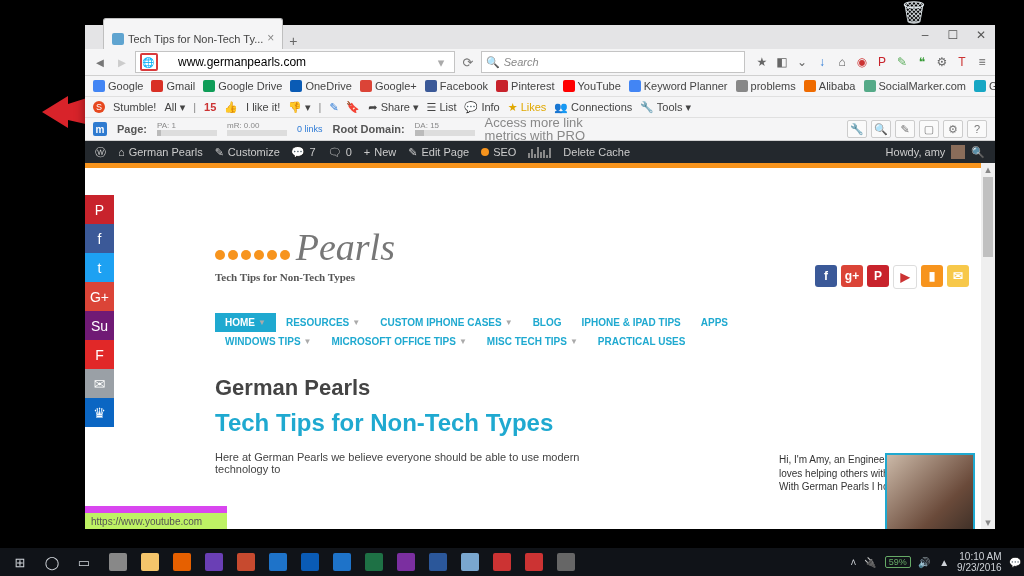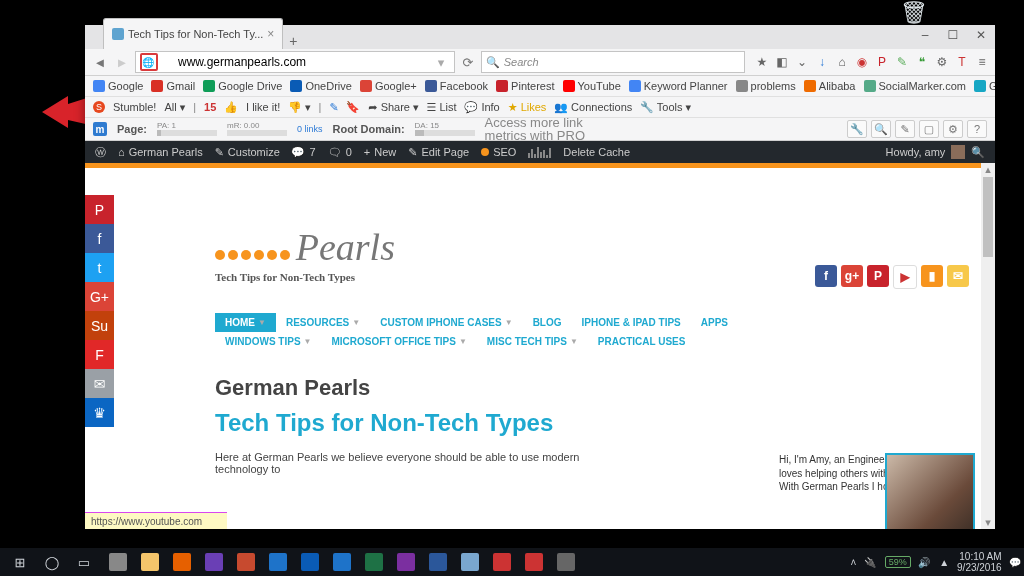--- a/index.html
+++ b/index.html
@@ -1,19 +1,19 @@
 <!DOCTYPE html>
 <html><head>
 <meta charset="utf-8">
 <style>
   html,body{margin:0;padding:0;font-family:"Segoe UI",Arial,sans-serif;font-size:11px;background:#000;width:1024px;height:576px;overflow:hidden;position:relative}
   .window{position:absolute;left:85px;top:25px;width:910px;height:504px;background:#fff;display:flex;flex-direction:column;box-shadow:0 0 10px rgba(0,0,0,.4)}
   
   .titlebar{height:24px;background:#e4e4e6;display:flex;align-items:flex-end;position:relative}
-  .tab{height:22px;margin-left:18px;background:#f5f5f6;border:1px solid #bfbfbf;border-bottom:none;border-radius:3px 3px 0 0;display:flex;align-items:center;gap:4px;padding:4px 8px;max-width:170px}
+  .tab{height:22px;margin-left:18px;background:#f5f5f6;border:1px solid #bfbfbf;border-bottom:none;border-radius:3px 3px 0 0;display:flex;align-items:flex-end;gap:4px;padding:4px 8px;max-width:170px}
   .tab .fav{width:12px;height:12px;border-radius:2px;background:#5fa4d0}
   .tab .ttl{white-space:nowrap;overflow:hidden;text-overflow:ellipsis;font-size:11px;color:#444;flex:1}
   .tab .x{color:#888;font-size:12px;cursor:pointer}
   .newtab{width:20px;text-align:center;color:#666;font-size:14px;cursor:pointer}
   .winbtns{position:absolute;right:0;top:0;display:flex}
   .winbtns span{width:28px;height:20px;display:flex;align-items:center;justify-content:center;color:#555;font-size:12px;cursor:pointer}
   
   .navbar{height:26px;background:#f5f5f6;border-bottom:1px solid #d0d0d0;display:flex;align-items:center;gap:4px;padding:0 6px}
   .ibtn{width:18px;height:18px;display:flex;align-items:center;justify-content:center;color:#777;font-size:13px;cursor:pointer}
   .url{flex:0 0 310px;height:20px;border:1px solid #c4c4c4;display:flex;align-items:center;padding:0 4px;background:#fff}
@@ -65,21 +65,21 @@
   .searchbox{position:absolute;left:560px;top:100px;width:190px;height:20px;border:1px solid #ddd;padding:2px 6px;color:#aaa;font-size:11px;display:flex;align-items:center}
   .navmenu{margin-top:30px;display:flex;flex-wrap:wrap;gap:0;width:540px}
   .navmenu a{display:inline-flex;align-items:center;padding:4px 10px;font-size:10px;font-weight:bold;color:#1fa9d0;cursor:pointer}
   .navmenu a.active{background:#1fa9d0;color:#fff}
   .navmenu .car{font-size:8px;margin-left:3px;color:#aaa}
   .h1{font-size:22px;color:#444;margin-top:24px;font-weight:bold}
   .h2{font-size:24px;color:#1fa9d0;margin-top:8px;font-weight:bold}
   .para{font-size:11px;color:#444;margin-top:14px;width:410px}
   .sidebar{position:absolute;left:564px;top:240px;width:200px;font-size:10px;color:#333;line-height:1.35}
   .photo{position:absolute;left:670px;top:240px;width:86px;height:96px;border:2px solid #1fa9d0;background:linear-gradient(135deg,#cbb9a8 0%,#6a4a3a 60%,#2e2620 100%)}
-  .statusline{position:absolute;left:0;bottom:0;height:16px;background:#fef9c3;border-top:1px solid #d946ef;color:#555;padding:0 6px;display:flex;align-items:center;font-size:10px;width:130px}
+  .statusline{position:absolute;left:0;bottom:0;height:16px;background:#bef264;border-top:7px solid #d946ef;color:#555;padding:0 6px;display:flex;align-items:center;font-size:10px;width:130px}
   
   .taskbar{position:absolute;left:0;bottom:0;width:100%;height:28px;background:#101318;display:flex;align-items:center;gap:2px;padding:0 4px}
   .taskbar .tb{width:32px;height:24px;display:flex;align-items:center;justify-content:center;color:#cfd3d8;font-size:13px;cursor:pointer}
   .taskbar .spacer{flex:1}
   .tray{display:flex;align-items:center;gap:8px;color:#cfd3d8;font-size:10px;padding-right:6px}
   .batt{border:1px solid #6a6;padding:0 3px;border-radius:2px;color:#6a6;font-size:9px}
   .clock{text-align:right;line-height:1.1}
   
   .arrow{position:absolute;left:42px;top:90px;width:70px;height:40px;pointer-events:none}
   
@@ -280,21 +280,21 @@
   </div>
 
   <div class="page">
     <div class="orangestrip"></div>
 
     <div class="sharecol" id="sharecol">
         <div style="background: rgb(200, 35, 44);">P</div>
         <div style="background: rgb(59, 89, 152);">f</div>
         <div style="background: rgb(29, 161, 242);">t</div>
         <div style="background: rgb(219, 68, 55);">G+</div>
-        <div style="background: #c2410c;">Su</div>
+        <div style="background: #701a75;">Su</div>
         <div style="background: rgb(225, 40, 40);">F</div>
         <div style="background: rgb(154, 160, 166);">✉</div>
         <div style="background: rgb(11, 102, 195);">♛</div>
       </div>
 
     <div class="content">
       <div class="logo">
         <br>
         <span class="dots"><span></span><span></span><span></span><span></span><span></span><span></span></span>
         <span class="p">Pearls</span>

